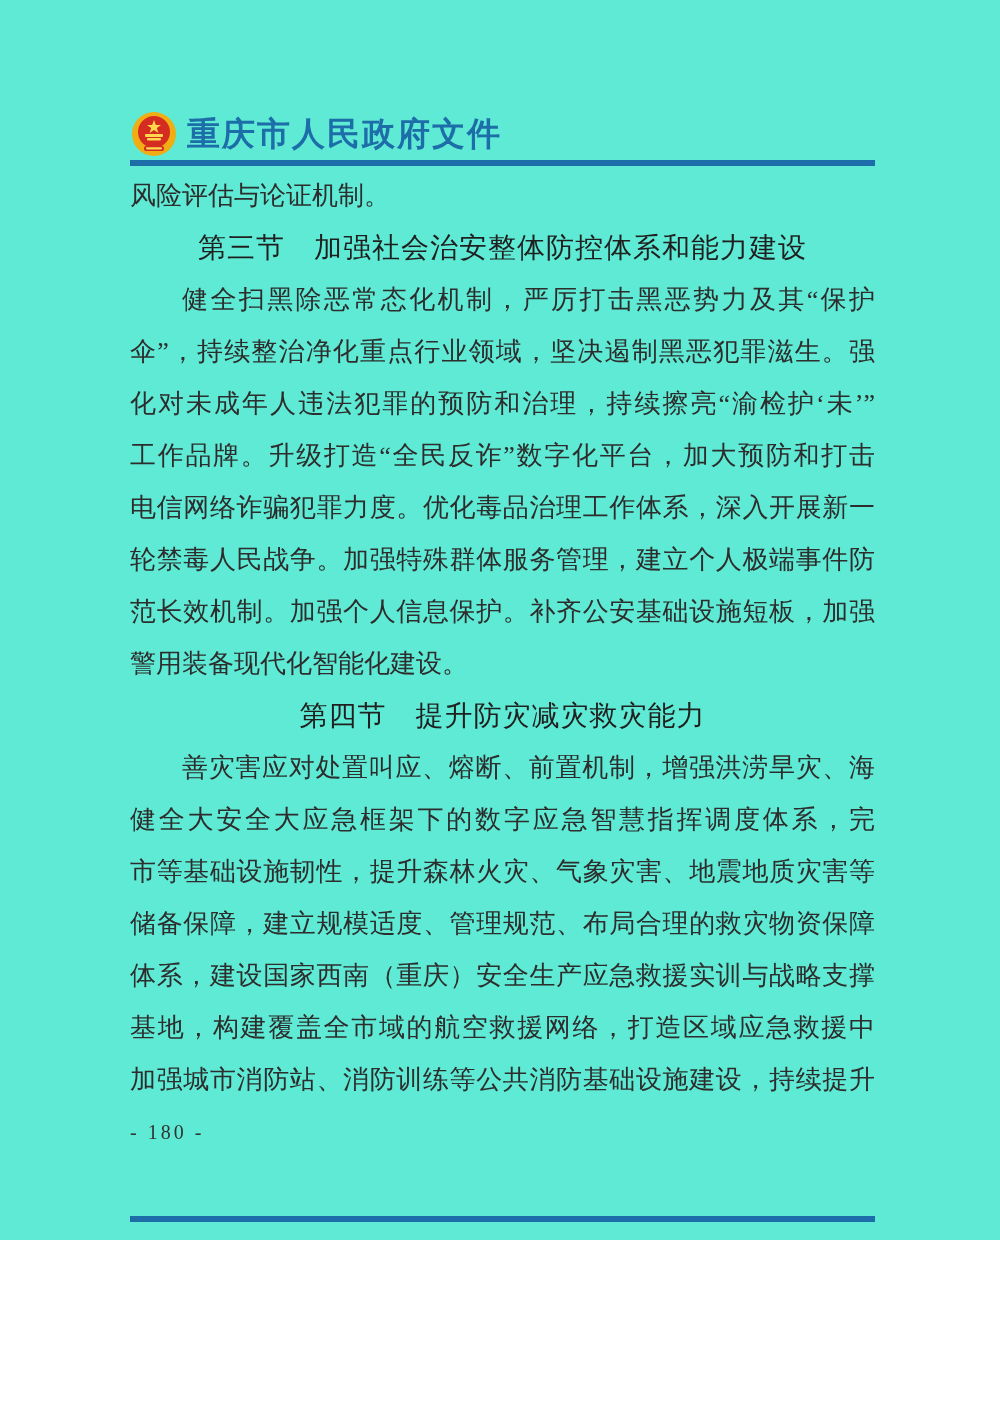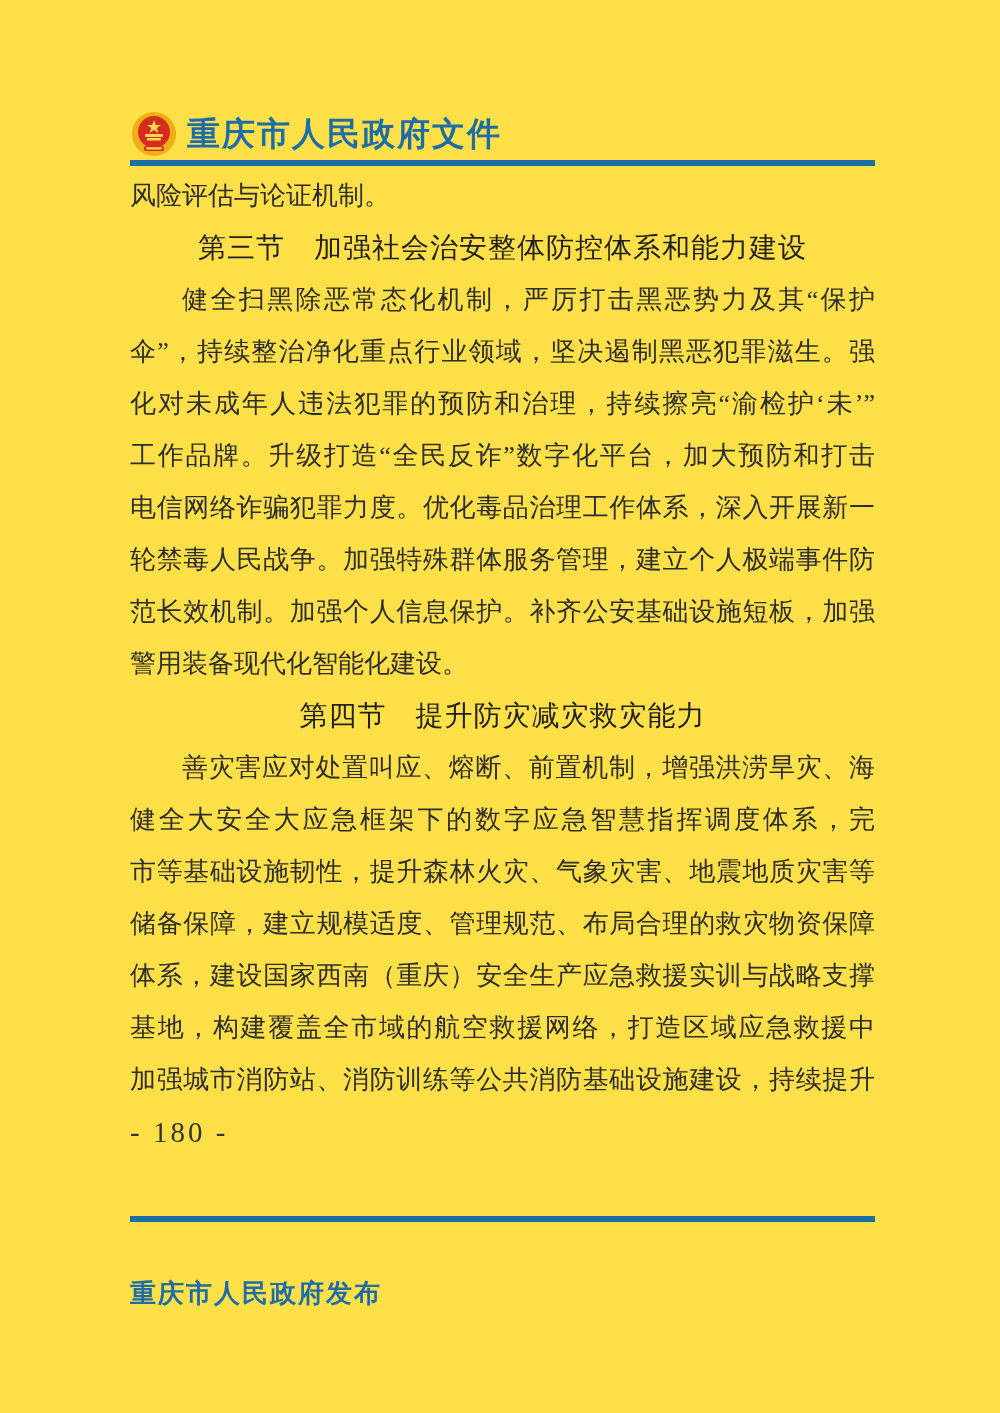--- a/index.html
+++ b/index.html
@@ -1,19 +1,19 @@
 <!DOCTYPE html>
 <html style="--accent: #1d6da9;"><head>
 <meta charset="utf-8">
 <style>
   html,body { margin:0; padding:0; background:#ffffff; }
   .page {
     position:relative;
-    width:1000px; height:1413px;
-    background:#fde047;
+    width:1000px; height:1240px;
+    background:#5eead4;
     overflow:hidden;
     font-family:"Liberation Serif","DejaVu Serif",serif;
   }
   
   .doc-header {
     position:absolute; top:110px; left:130px; width:745px;
     display:flex; align-items:center; gap:9px;
   }
   .emblem { width:48px; height:48px; flex:0 0 auto; }
   .header-title {
@@ -38,21 +38,21 @@
   }
   .para .line { text-align:justify; text-align-last:justify; white-space:normal; }
   .para.endpara .line:last-child { text-align-last:left; }
   .para.indent-first .line:first-child { text-indent:2em; }
   .single-line { text-align:left; }
   .section-heading {
     text-align:center; font-weight:normal; font-size:28px; color:#1f1f1f;
     letter-spacing:1px;
   }
   .page-number {
-    font-size:29px; color:#333333; letter-spacing:3px;font-family:Liberation Serif, serif;
+    font-size:20px; color:#333333; letter-spacing:3px;font-family:Liberation Serif, serif;
   }
   
   .doc-footer {
     position:absolute; top:1276px; left:130px; width:745px;
     padding-right:48px; box-sizing:border-box;
   }
   .publisher {
     font-family:"Liberation Sans","DejaVu Sans",sans-serif;
     font-size:26px; font-weight:bold;
     color:var(--accent,#1d6da9); letter-spacing:2px;

